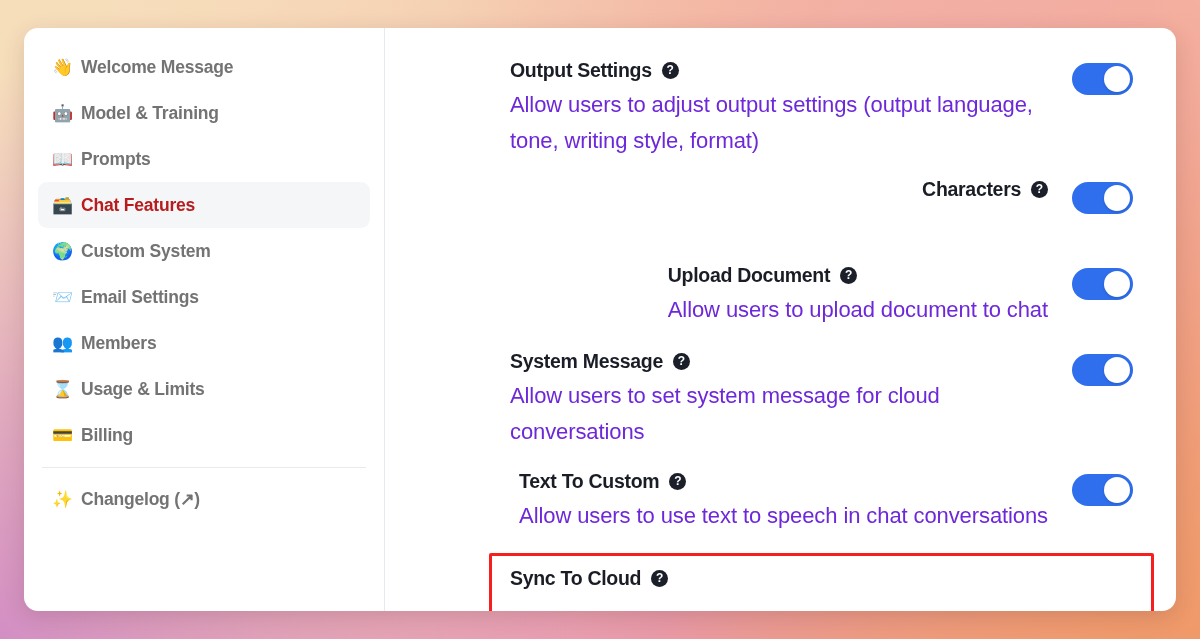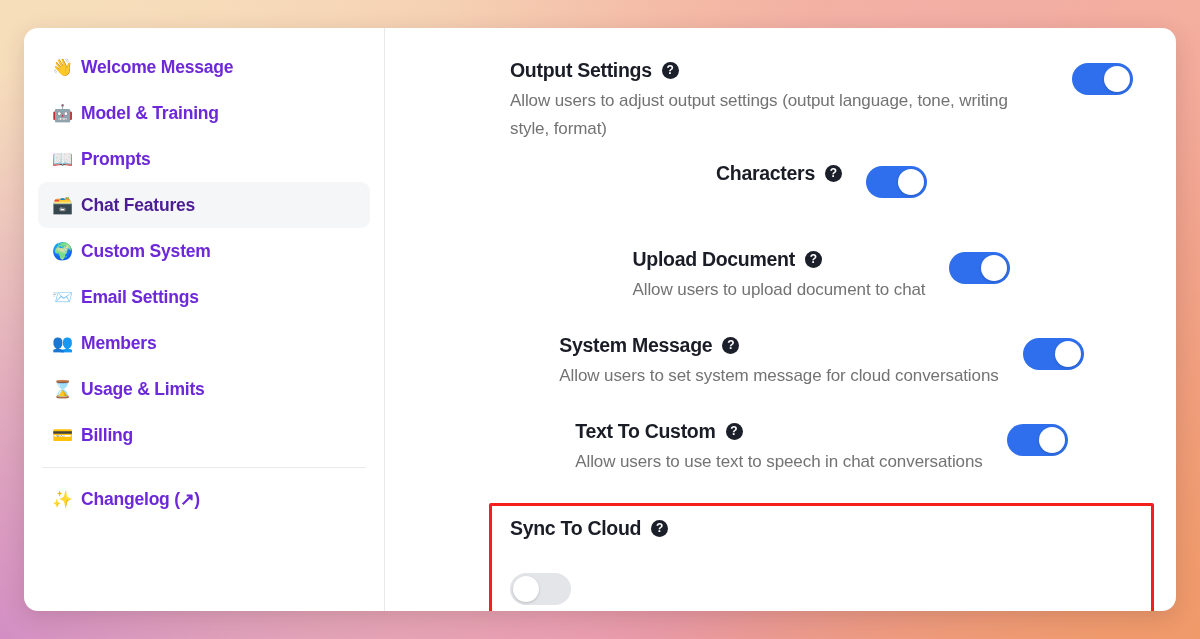--- a/index.html
+++ b/index.html
@@ -61,42 +61,42 @@
     font-size: 17px;
     line-height: 1;
     width: 20px;
     text-align: center;
     flex: 0 0 20px;
   }
 
   .nav-label {
     font-size: 17.5px;
     font-weight: 700;
-    color: #6d28d9;
+    color: #737373;
     letter-spacing: -0.2px;
   }
-  .nav-item.active .nav-label { color: #4c1d95; }
+  .nav-item.active .nav-label { color: #b91c1c; }
 
   .nav-divider {
     height: 1px;
     background: #e9eaee;
     margin: 9px 4px 8px 4px;
   }
 
   
   .main {
     flex: 1 1 auto;
     position: relative;
     padding: 28px 22px 0 104px;
   }
 
   .feature-row {
     display: flex;
     align-items: flex-start;
-    justify-content: center;
+    justify-content: flex-end;
     gap: 24px;
     padding: 0 18px 0 18px;
     min-height: 72px;
     margin-bottom: 14px;
     border: 3px solid transparent;
     border-radius: 2px;
   }
   .feature-row.highlighted {
     border-color: #f71e1e;
     padding-top: 11px;
@@ -130,23 +130,23 @@
     color: #ffffff;
     font-size: 12px;
     font-weight: 700;
     line-height: 17px;
     text-align: center;
     cursor: pointer;
     font-family: "Liberation Sans", sans-serif;
   }
 
   .feature-desc {
-    font-size: 17px;
+    font-size: 22px;
     line-height: 1.62;
-    color: #737373;
+    color: #6d28d9;
     letter-spacing: -0.1px;
   }
 
   
   .toggle {
     flex: 0 0 auto;
     width: 61px;
     height: 32px;
     border-radius: 16px;
     position: relative;

